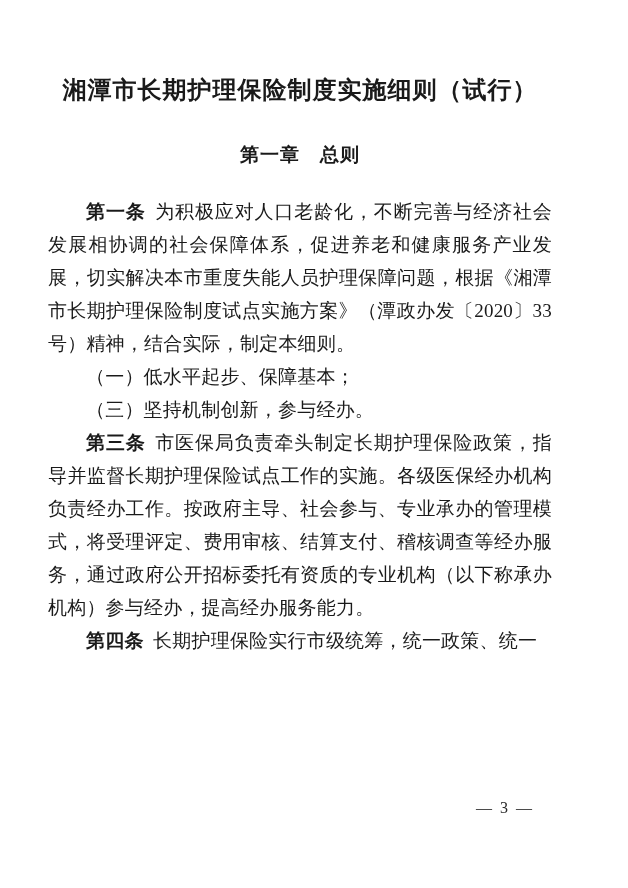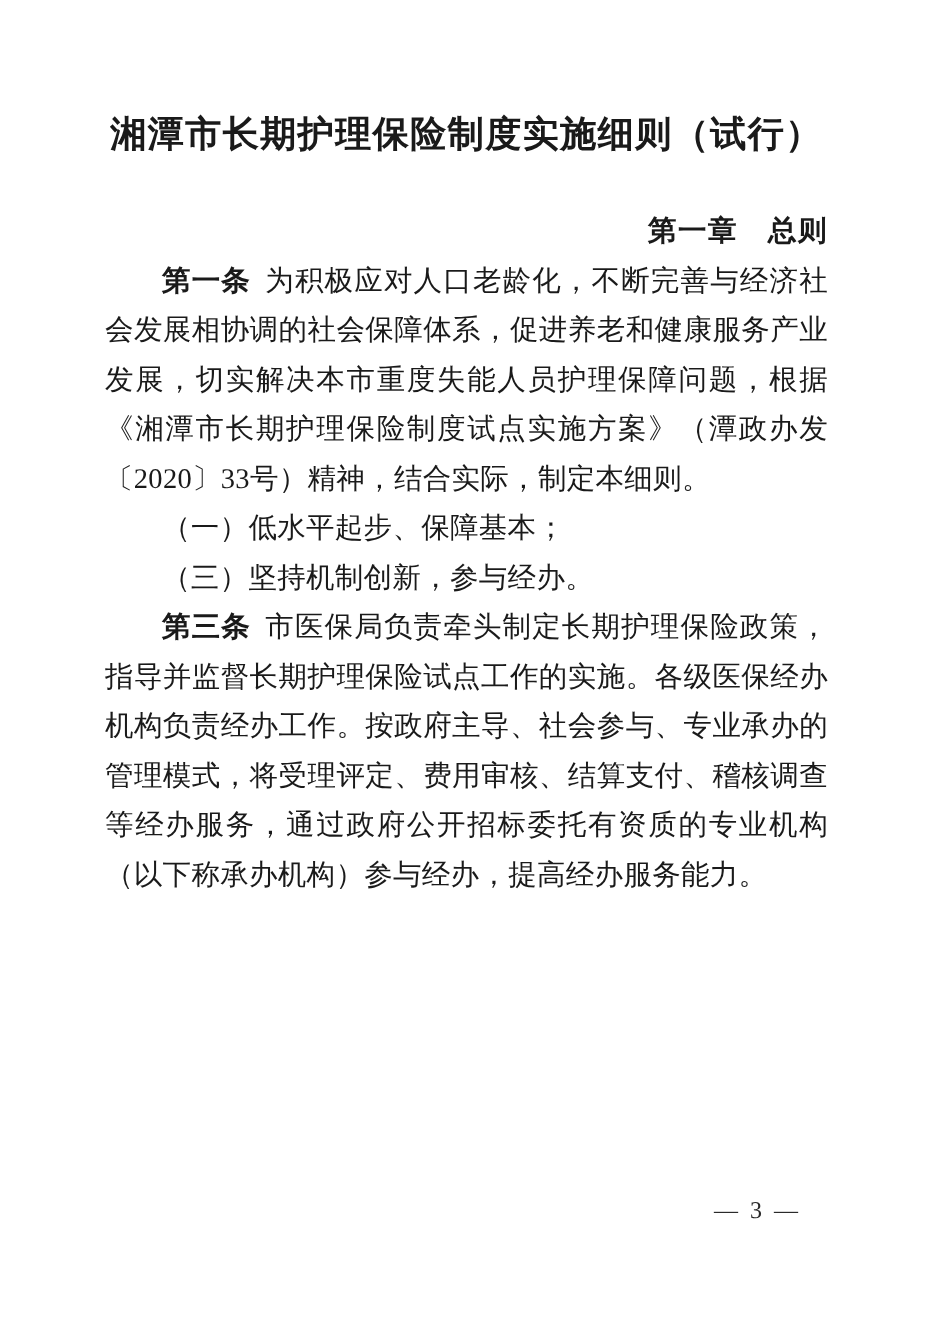--- a/index.html
+++ b/index.html
@@ -12,41 +12,41 @@
     position: relative;
     width: 628px;
     height: 888px;
     margin: 0 auto;
     background: #ffffff;
     color: #1a1a1a;
     overflow: hidden;
     box-sizing: border-box;
   }
   .content {
-    padding: 74px 76px 0 70px;
+    padding: 74px 76px 0 48px;
   }
   .doc-title {
     margin: 0;
     font-size: 24px;
     line-height: 32px;
     font-weight: 700;
     text-align: center;
     letter-spacing: 1px;
     white-space: nowrap;
   }
   .chapter-heading {
     margin: 37px 0 0 0;
     font-size: 19px;
     line-height: 24px;
     font-weight: 700;
-    text-align: right;
+    text-align: center;
     letter-spacing: 1px;
   }
   .doc-body {
-    margin-top: 4px;
+    margin-top: 28px;
     font-size: 19px;
     line-height: 33px;
     text-align: justify;
     letter-spacing: 0.2px;
   }
   .para {
     margin: 0;
     text-indent: 2em;
   }
   .article-label {
@@ -74,16 +74,17 @@
   <p class="para"><b class="article-label">第一条</b><span class="para-text">为积极应对人口老龄化，不断完善与经济社会发展相协调的社会保障体系，促进养老和健康服务产业发展，切实解决本市重度失能人员护理保障问题，根据《湘潭市长期护理保险制度试点实施方案》（潭政办发〔2020〕33号）精神，结合实际，制定本细则。</span></p>
 
 
   <p class="para"><span class="para-text">（一）低水平起步、保障基本；</span></p>
 
 
   <p class="para"><span class="para-text">（三）坚持机制创新，参与经办。</span></p>
 
   <p class="para"><b class="article-label">第三条</b><span class="para-text">市医保局负责牵头制定长期护理保险政策，指导并监督长期护理保险试点工作的实施。各级医保经办机构负责经办工作。按政府主导、社会参与、专业承办的管理模式，将受理评定、费用审核、结算支付、稽核调查等经办服务，通过政府公开招标委托有资质的专业机构（以下称承办机构）参与经办，提高经办服务能力。</span></p>
 
+  <p class="para"><b class="article-label">第四条</b><span class="para-text">长期护理保险实行市级统筹，统一政策、统一</span></p>
 </div>
   </div>
   <div class="page-number">— 3 —</div>
 </div>
 
 </body></html>

